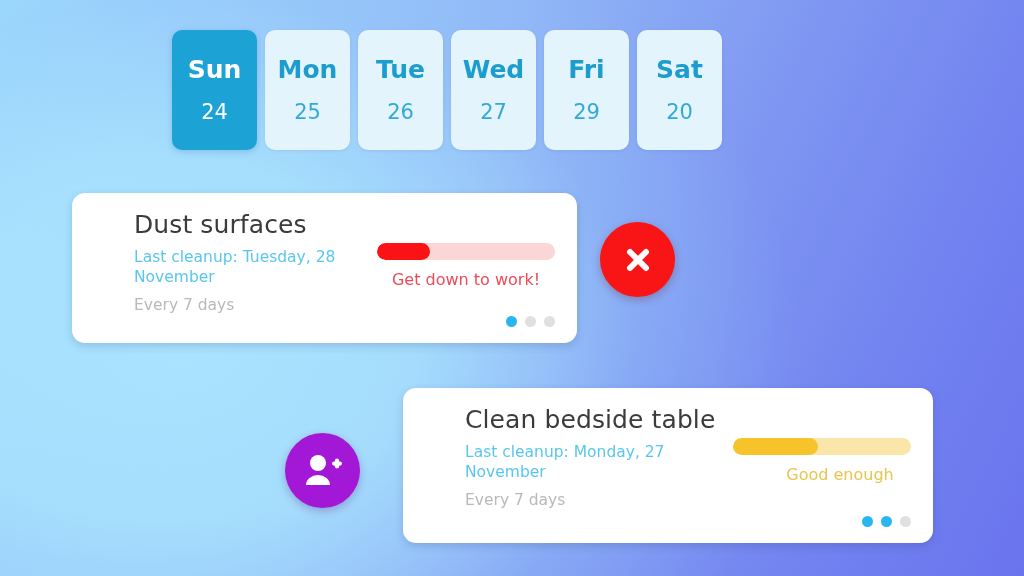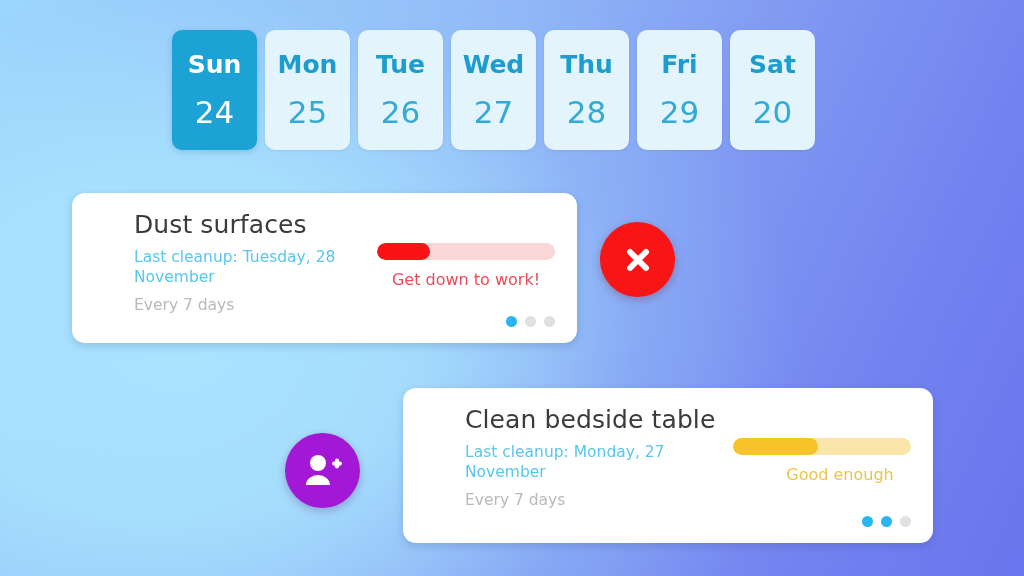--- a/index.html
+++ b/index.html
@@ -42,21 +42,21 @@
     background: #1CA2D4;
     box-shadow: 0 2px 6px rgba(20,90,140,0.22);
   }
   .day-name {
     font-size: 25px;
     font-weight: bold;
     color: #1D9DCE;
     line-height: 1;
   }
   .day-num {
-    font-size: 31px;
+    font-size: 21px;
     font-weight: normal;
     color: #33A9D6;
     line-height: 1;
   }
   .day-card.selected .day-name,
   .day-card.selected .day-num { color: #FFFFFF; }
 
   
   .task-card {
     position: absolute;
@@ -177,24 +177,20 @@
   <div class="day-card">
     <span class="day-name">Tue</span>
     <span class="day-num">26</span>
   </div>
 
   <div class="day-card">
     <span class="day-name">Wed</span>
     <span class="day-num">27</span>
   </div>
 
-  <div class="day-card">
-    <span class="day-name">Thu</span>
-    <span class="day-num">28</span>
-  </div>
 
   <div class="day-card">
     <span class="day-name">Fri</span>
     <span class="day-num">29</span>
   </div>
 
   <div class="day-card">
     <span class="day-name">Sat</span>
     <span class="day-num">20</span>
   </div>

